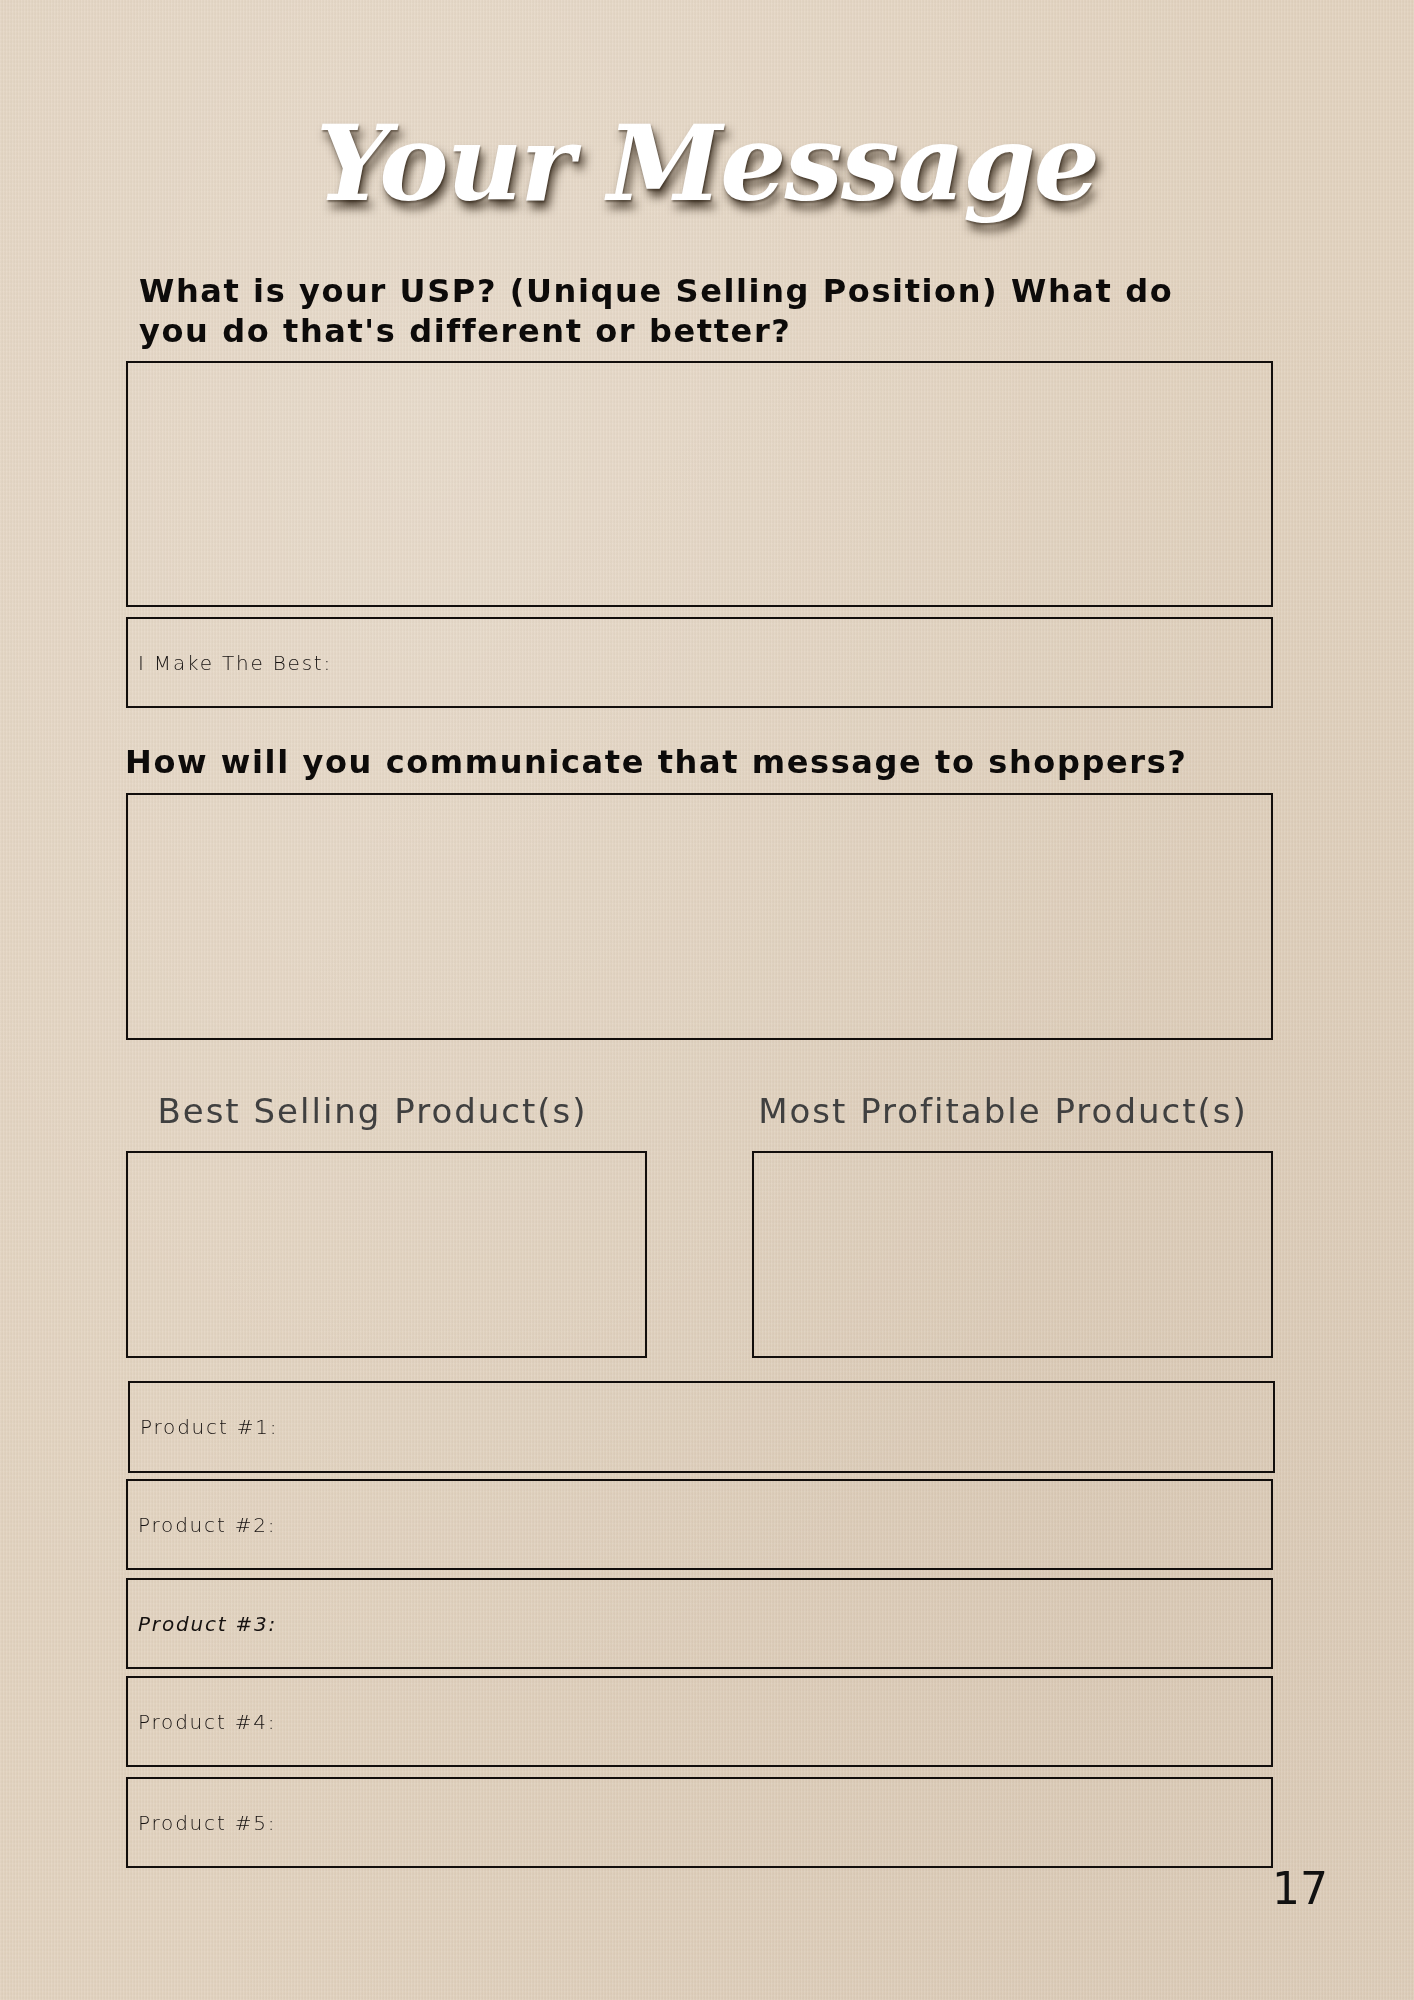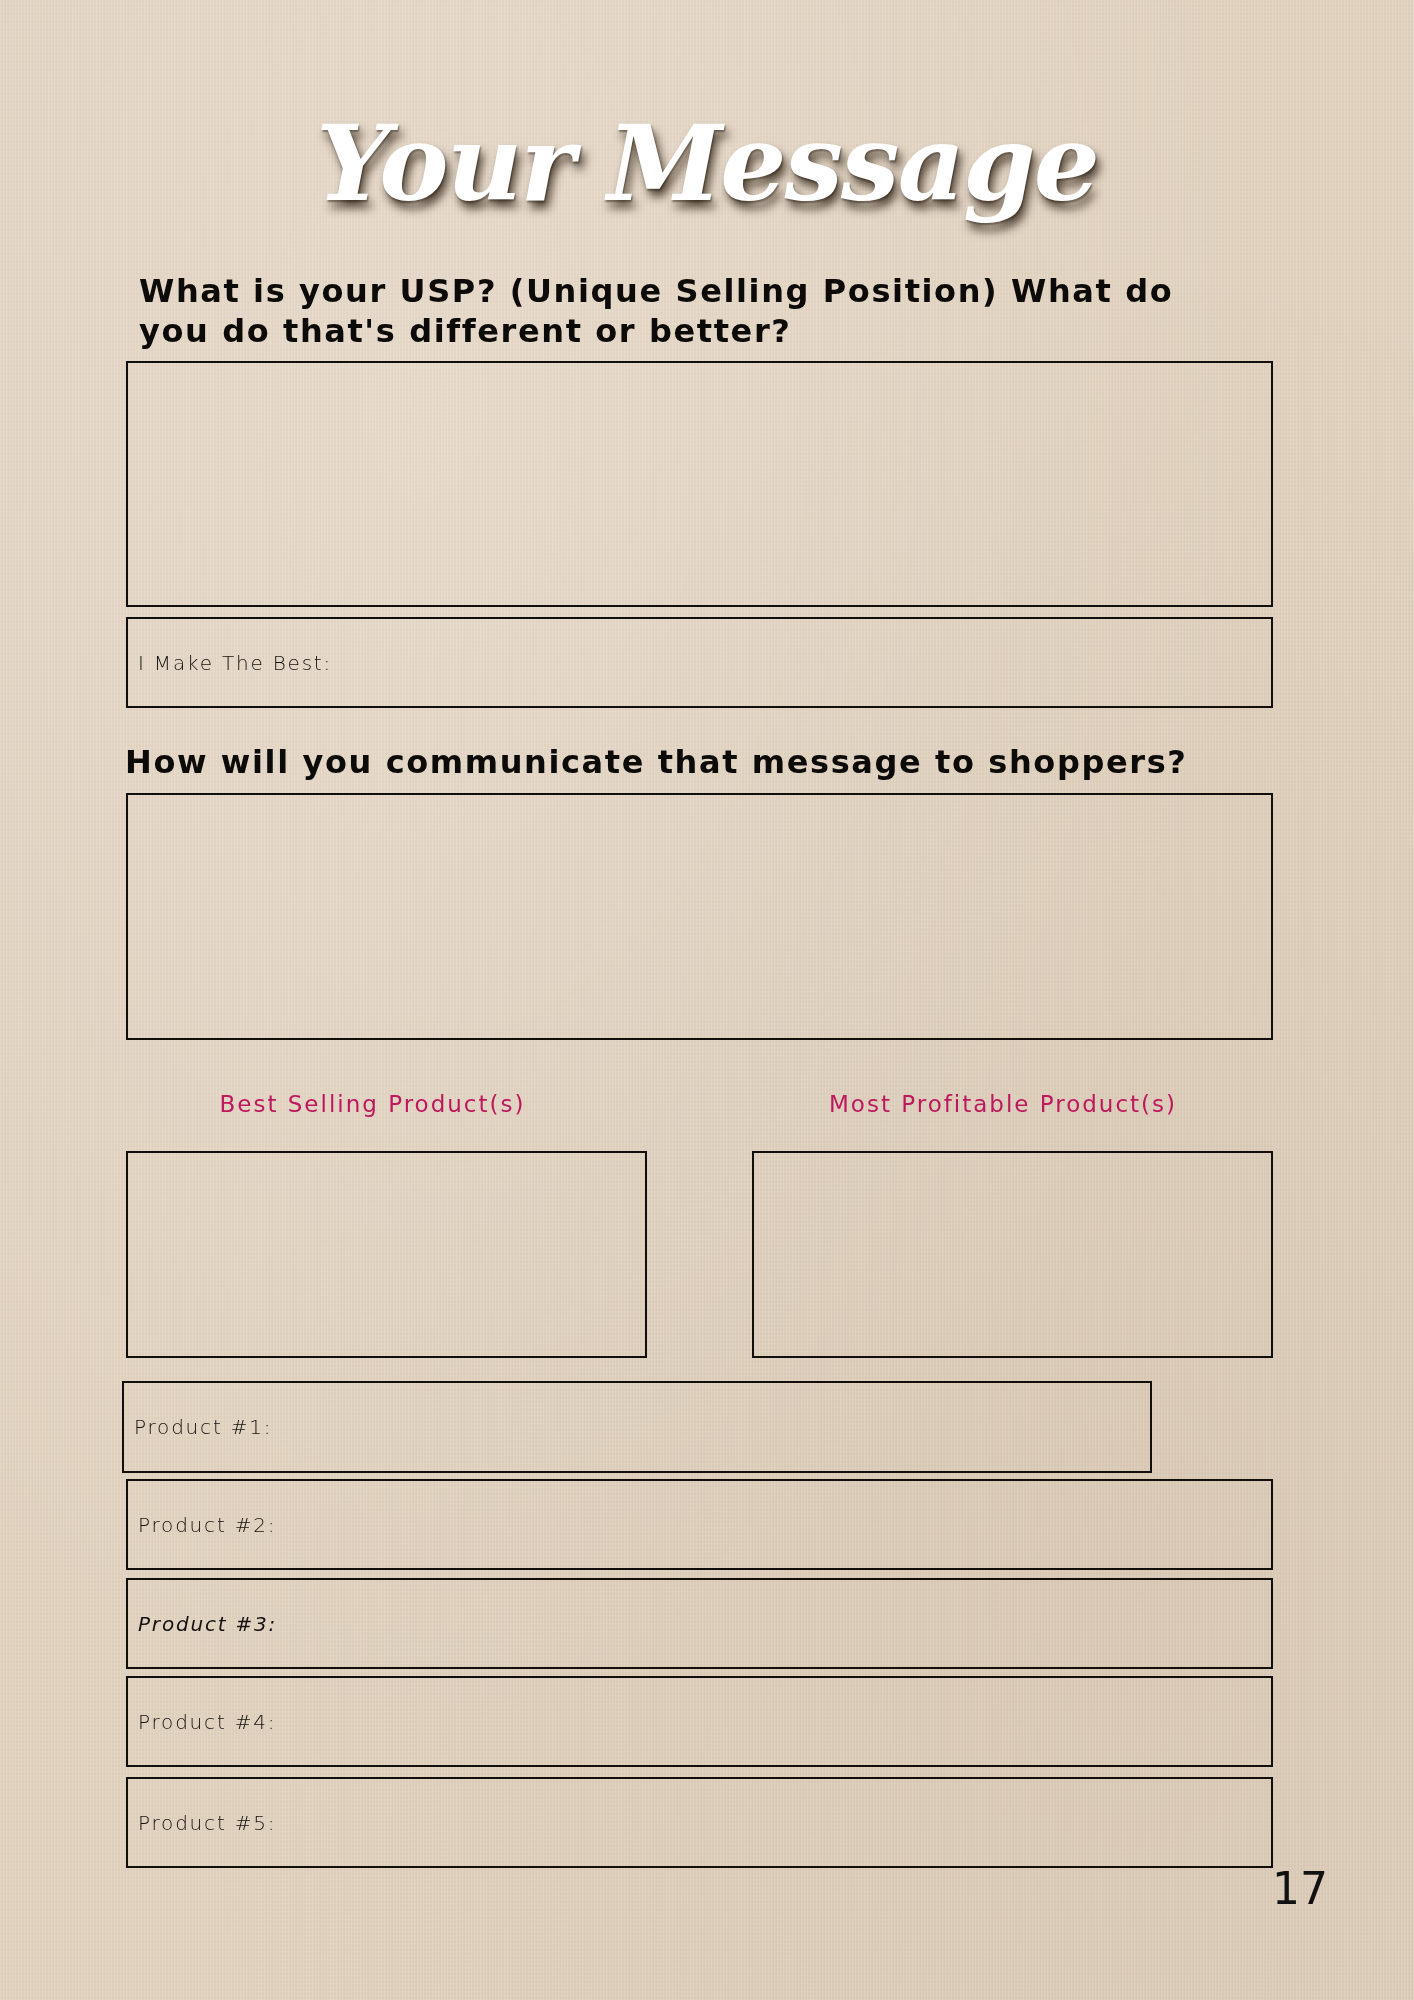--- a/index.html
+++ b/index.html
@@ -55,23 +55,23 @@
       top: 50%;
       transform: translateY(-50%);
       font-family: "DejaVu Sans", sans-serif;
       font-weight: 300;
       font-size: 20px;
       letter-spacing: 1.8px;
       color: #151110;
     }
     .col-heading {
       font-family: "DejaVu Sans", sans-serif;
-      font-size: 23px;
+      font-size: 34px;
       letter-spacing: 2px;
-      color: #be185d;
+      color: #404040;
       text-align: center;
     }
     .page-number {
       font-family: "DejaVu Sans", sans-serif;
       font-size: 44px;
       color: #111;
       line-height: 1;
     }
   </style>
 </head>
@@ -92,21 +92,21 @@
 <div class="abs box" style="left:126px; top:793px; width:1147px; height:247px;"></div>
 
 <div class="abs col-heading" style="left:126px; top:1091px; width:493px;">Best Selling Product(s)</div>
 
 <div class="abs col-heading" style="left:753px; top:1091px; width:500px;">Most Profitable Product(s)</div>
 
 <div class="abs box" style="left:126px; top:1151px; width:521px; height:207px;"></div>
 
 <div class="abs box" style="left:752px; top:1151px; width:521px; height:207px;"></div>
 
-<div class="abs box" style="left:122px; top:1381px; width:1030px; height:92px;">
+<div class="abs box" style="left:128px; top:1381px; width:1147px; height:92px;">
   <span class="field-label">Product #1:</span>
 </div>
 
 <div class="abs box" style="left:126px; top:1479px; width:1147px; height:91px;">
   <span class="field-label">Product #2:</span>
 </div>
 
 <div class="abs box" style="left:126px; top:1578px; width:1147px; height:91px;font-style:italic;">
   <span class="field-label">Product #3:</span>
 </div>

